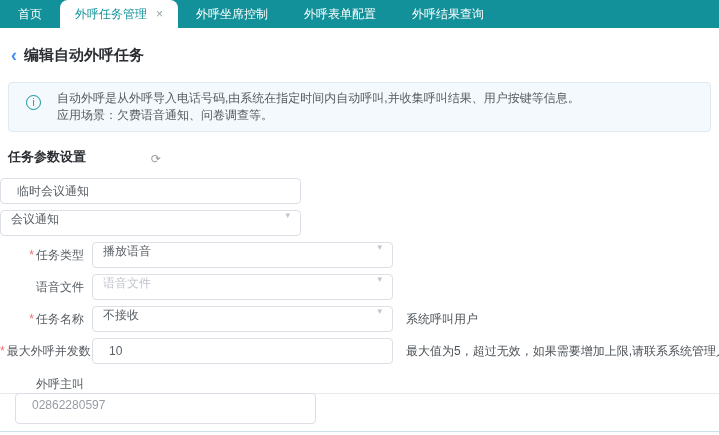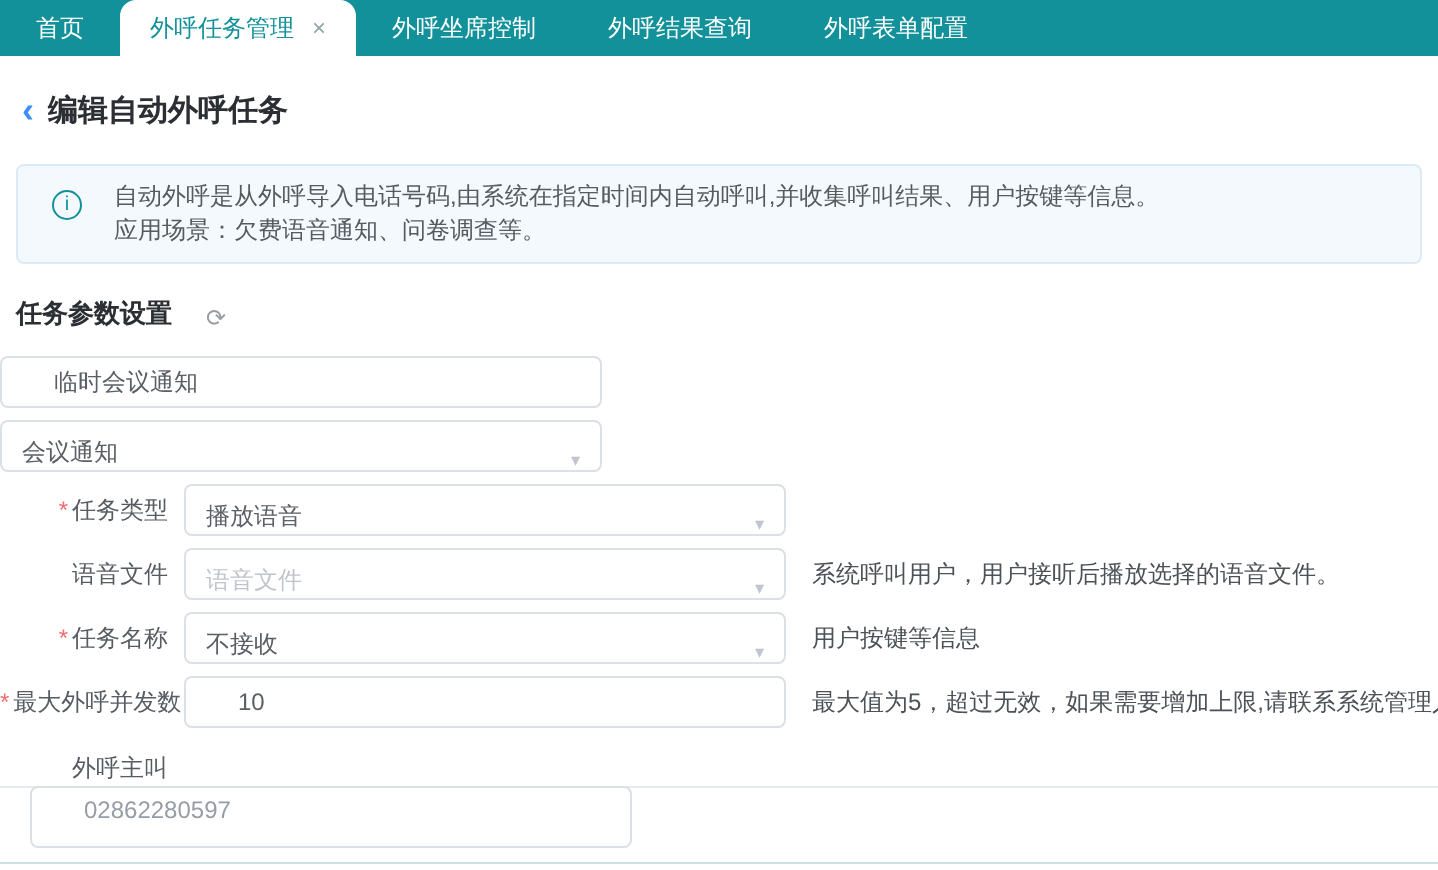--- a/index.html
+++ b/index.html
@@ -85,20 +85,21 @@
     font-size: 10px;
     text-align: center;
     line-height: 14px;
   }
   
   .section-row {
     margin: 16px 0 0 8px;
     display: flex;
     align-items: flex-end;
     height: 18px;
+    gap: 48px;
   }
   .section-title { font-size: 13px; font-weight: bold; color: #2b2f33; }
   .refresh-icon { margin-left: 17px; color: #9a9ea3; font-size: 12px; cursor: pointer; }
   
   .form { margin-top: 12px; }
   .form-row {
     display: flex;
     align-items: center;
     margin-bottom: 6px;
   }
@@ -114,29 +115,29 @@
   .req { color: #F56C6C; margin-right: 2px; font-size: 12px; }
   .control {
     width: 301px;
     height: 26px;
     border: 1px solid #DCDFE6;
     border-radius: 4px;
     background: #fff;
     flex-shrink: 0;
   }
   input.control {
-    padding: 0 26px;
+    padding: 0 16px;
     font-size: 12px;
     color: #5a6066;
     font-family: inherit;
     outline: none;
   }
   .select {
     display: flex;
-    align-items: flex-end;
+    align-items: flex-start;
     justify-content: space-between;
     padding: 0 10px;
     font-size: 12px;
     color: #5a6066;
     cursor: pointer;
   }
   .select .sel-text.placeholder { color: #C0C4CC; }
   .caret { color: #C0C4CC; font-size: 9px; line-height: 1; }
   .hint { margin-left: 13px; font-size: 12px; color: #4c5257; white-space: nowrap; }
   
@@ -188,22 +189,22 @@
 </head>
 <body>
 
 <div class="nav">
   <div class="nav-tab">首页</div>
   <div class="nav-tab active">
     <span>外呼任务管理</span>
     <span class="close-x">×</span>
   </div>
   <div class="nav-tab">外呼坐席控制</div>
+  <div class="nav-tab">外呼表单配置</div>
   <div class="nav-tab">外呼结果查询</div>
-  <div class="nav-tab">外呼表单配置</div>
 </div>
 
 <div class="page-header">
   <span class="back-chevron">‹</span>
   <span class="page-title">编辑自动外呼任务</span>
 </div>
 
 <div class="notice">
   <span class="notice-icon">i</span>
   <div>自动外呼是从外呼导入电话号码,由系统在指定时间内自动呼叫,并收集呼叫结果、用户按键等信息。</div>
@@ -239,32 +240,31 @@
   </div>
 
   <div class="form-row">
     <div class="form-label">
       <span>语音文件</span>
     </div>
     <div class="control select">
       <span class="sel-text placeholder">语音文件</span>
       <span class="caret">▾</span>
     </div>
-    <span class="hint">系统呼叫用户，用户接听后播放选择的语音文件。</span>
   </div>
 
   <div class="form-row">
     <div class="form-label">
       <span class="req">*</span><span>任务名称</span>
     </div>
     <div class="control select">
       <span class="sel-text">不接收</span>
       <span class="caret">▾</span>
     </div>
-    <span class="hint">用户按键等信息</span>
+    <span class="hint">系统呼叫用户</span>
   </div>
 
   <div class="form-row">
     <div class="form-label">
       <span class="req">*</span><span>最大外呼并发数</span>
     </div>
     <input class="control" type="text" value="10" style="">
     <span class="hint">最大值为5，超过无效，如果需要增加上限,请联系系统管理人员。</span>
   </div>
 

